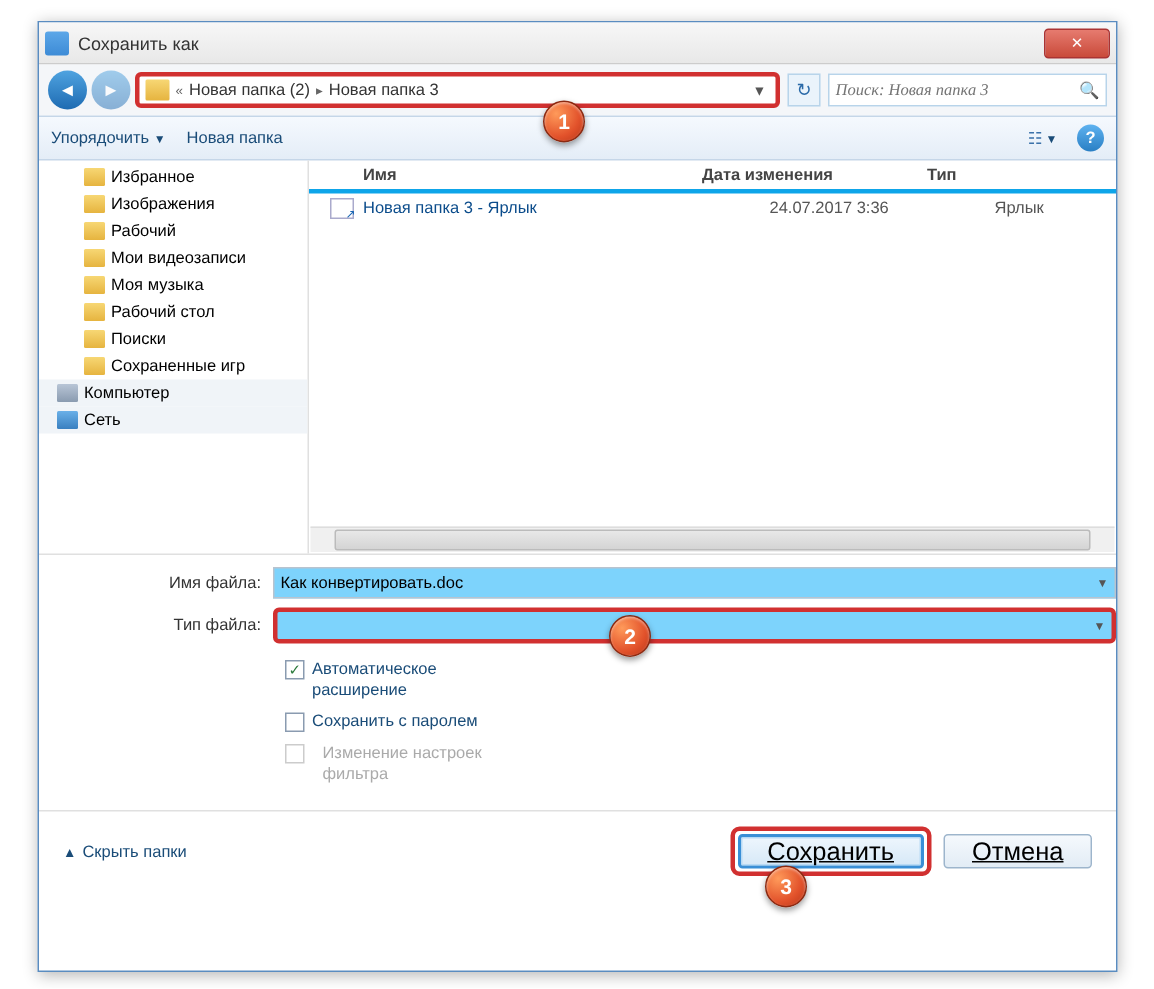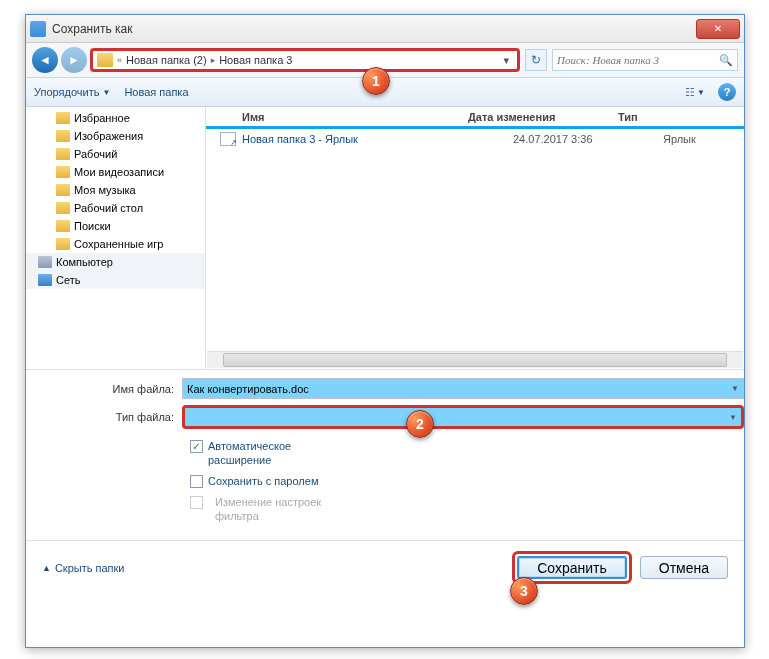--- a/index.html
+++ b/index.html
@@ -69,21 +69,21 @@
 .chk { display: flex; align-items: flex-start; gap: 5px; margin-bottom: 7px; color: #1a4c78; cursor: pointer; }
 .chk.disabled { color: #aaa; cursor: default; gap: 12px; }
 .chkbox { width: 13px; height: 13px; border: 1px solid #8a9bb0; background: #fff; display: flex; align-items: center; justify-content: center; font-size: 10px; color: #2a7a3a; margin-top: 1px; flex-shrink: 0; }
 .chk.disabled .chkbox { border-color: #ccc; }
 .chk-text { max-width: 130px; line-height: 14px; }
 
 .footer { display: flex; align-items: center; padding: 10px 16px; gap: 8px; border-top: 1px solid #e0e0e0; }
 .hide-fold { display: flex; align-items: center; gap: 4px; color: #1a4c78; cursor: pointer; }
 .hide-ic { font-size: 9px; }
 .footer-spacer { flex: 1; }
-.btn { height: 23px; padding: 0 18px; border: 1px solid #9db5cc; border-radius: 3px; background: linear-gradient(#f5f9fd,#e2ecf5); cursor: pointer; font-size: 14px; display: flex; align-items: center; }
+.btn { height: 23px; padding: 0 18px; border: 1px solid #9db5cc; border-radius: 3px; background: linear-gradient(#f5f9fd,#e2ecf5); cursor: pointer; font-size: 17px; display: flex; align-items: center; text-decoration: underline; }
 .btn.primary { border: 2px solid #3a8fd6; background: linear-gradient(#eef6fd,#d6e8f7); box-shadow: inset 0 0 0 1px #b8daf5; }
 .btn-hl { border: 3px solid #d13030; border-radius: 6px; padding: 2px; }
 
 .marker { position: absolute; width: 28px; height: 28px; border-radius: 50%; background: radial-gradient(circle at 30% 30%, #ff9a5a, #e2522b 60%, #b53518); border: 1px solid #8a2a12; display: flex; align-items: center; justify-content: center; color: #fff; font-weight: bold; font-size: 14px; box-shadow: 0 2px 4px rgba(0,0,0,0.4), inset 0 1px 2px rgba(255,255,255,0.5); z-index: 10; }
 </style>
 </head>
 <body>
 
 <div class="window">
 

